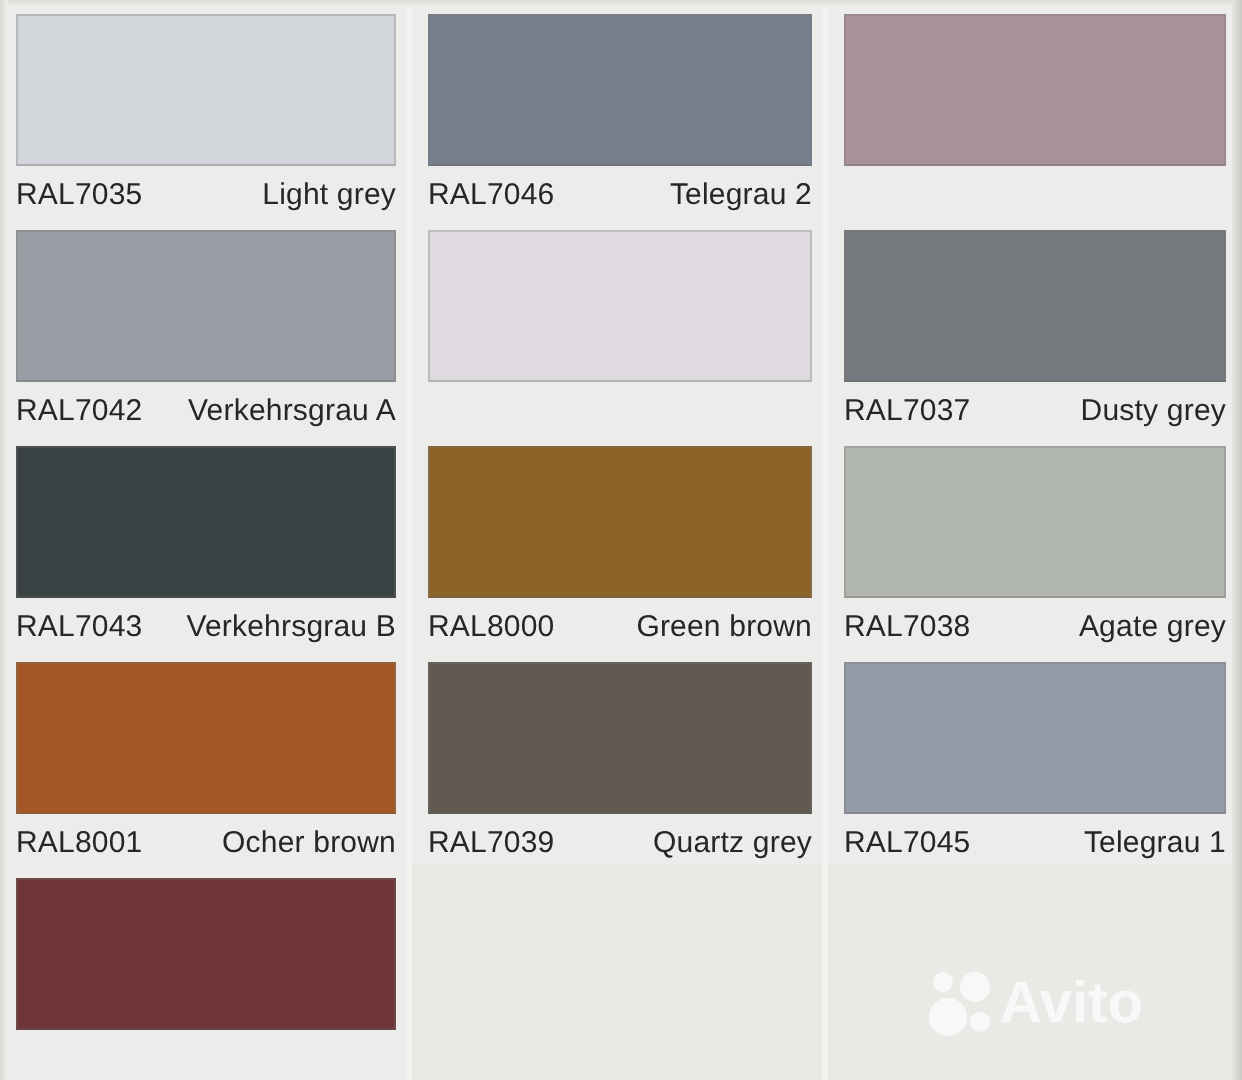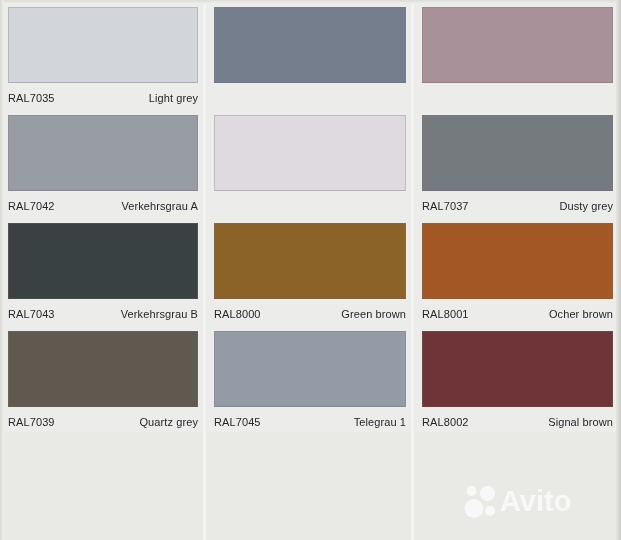--- a/index.html
+++ b/index.html
@@ -54,21 +54,21 @@
     display: flex;
     justify-content: space-between;
     align-items: center;
     height: 25px;
     padding-top: 4px;
     box-sizing: border-box;
   }
 
   .swatch-cell .ral-code,
   .swatch-cell .ral-name {
-    font-size: 11px;
+    font-size: 15px;
     line-height: 14px;
     color: #24262a;
     letter-spacing: 0.1px;
     white-space: nowrap;
   }
   .swatch-cell .ral-name {
     text-align: right;
   }
 
   
@@ -126,20 +126,24 @@
 
     <div class="swatch-cell">
       <div class="color-block" style="background-color: rgb(210, 214, 218);"></div>
       <div class="label-row">
         <span class="ral-code">RAL7035</span>
         <span class="ral-name">Light grey</span>
       </div>
     </div>
     <div class="swatch-cell">
       <div class="color-block" style="background-color: rgb(117, 126, 140);"></div>
+      <div class="label-row">
+        <span class="ral-code">RAL7046</span>
+        <span class="ral-name">Telegrau 2</span>
+      </div>
     </div>
 
     <div class="swatch-cell">
       <div class="color-block" style="background-color: rgb(168, 145, 153);"></div>
     </div>
     <div class="swatch-cell">
       <div class="color-block" style="background-color: rgb(151, 157, 163);"></div>
       <div class="label-row">
         <span class="ral-code">RAL7042</span>
         <span class="ral-name">Verkehrsgrau A</span>
@@ -165,20 +169,27 @@
     </div>
     <div class="swatch-cell">
       <div class="color-block" style="background-color: rgb(139, 99, 40);"></div>
       <div class="label-row">
         <span class="ral-code">RAL8000</span>
         <span class="ral-name">Green brown</span>
       </div>
     </div>
 
     <div class="swatch-cell">
+      <div class="color-block" style="background-color: rgb(176, 181, 174);"></div>
+      <div class="label-row">
+        <span class="ral-code">RAL7038</span>
+        <span class="ral-name">Agate grey</span>
+      </div>
+    </div>
+    <div class="swatch-cell">
       <div class="color-block" style="background-color: rgb(163, 87, 36);"></div>
       <div class="label-row">
         <span class="ral-code">RAL8001</span>
         <span class="ral-name">Ocher brown</span>
       </div>
     </div>
 
     <div class="swatch-cell">
       <div class="color-block" style="background-color: rgb(96, 89, 79);"></div>
       <div class="label-row">
@@ -188,24 +199,20 @@
     </div>
     <div class="swatch-cell">
       <div class="color-block" style="background-color: rgb(148, 154, 166);"></div>
       <div class="label-row">
         <span class="ral-code">RAL7045</span>
         <span class="ral-name">Telegrau 1</span>
       </div>
     </div>
     <div class="swatch-cell">
       <div class="color-block" style="background-color: rgb(110, 52, 55);"></div>
-      <div class="label-row">
-        <span class="ral-code">RAL8002</span>
-        <span class="ral-name">Signal brown</span>
-      </div>
     </div>
 
   </div>
 
   <div class="seam" style="left:203px"></div>
   <div class="seam" style="left:411px"></div>
 
   <div class="page-edge-top"></div>
   <div class="page-edge-left"></div>
   <div class="page-edge-right"></div>

